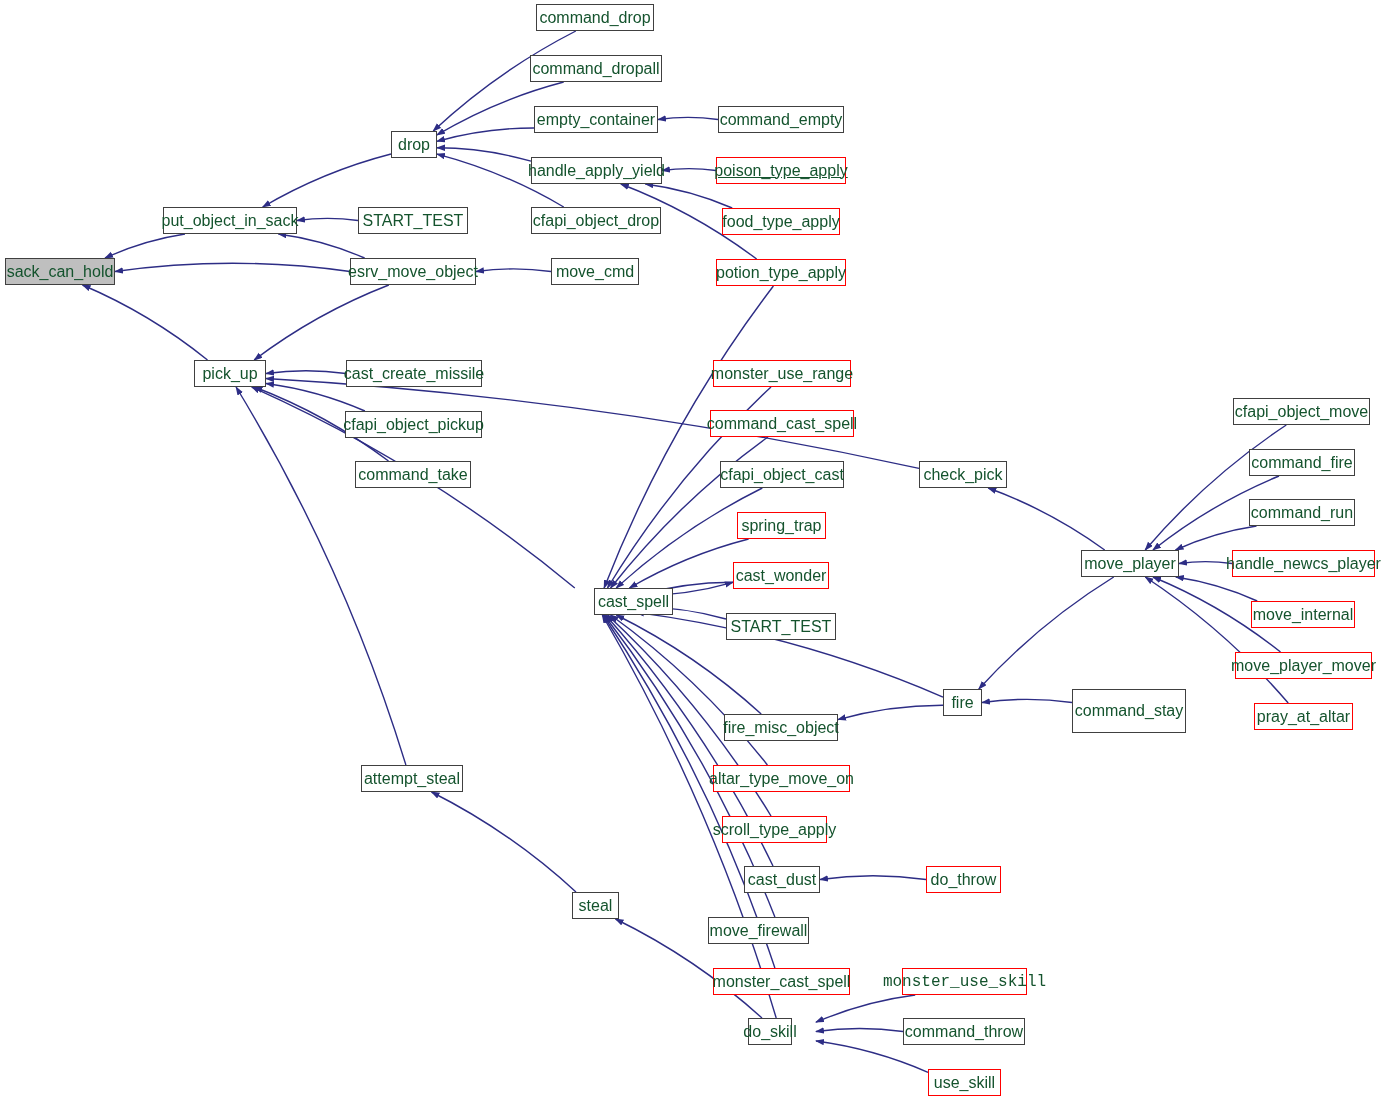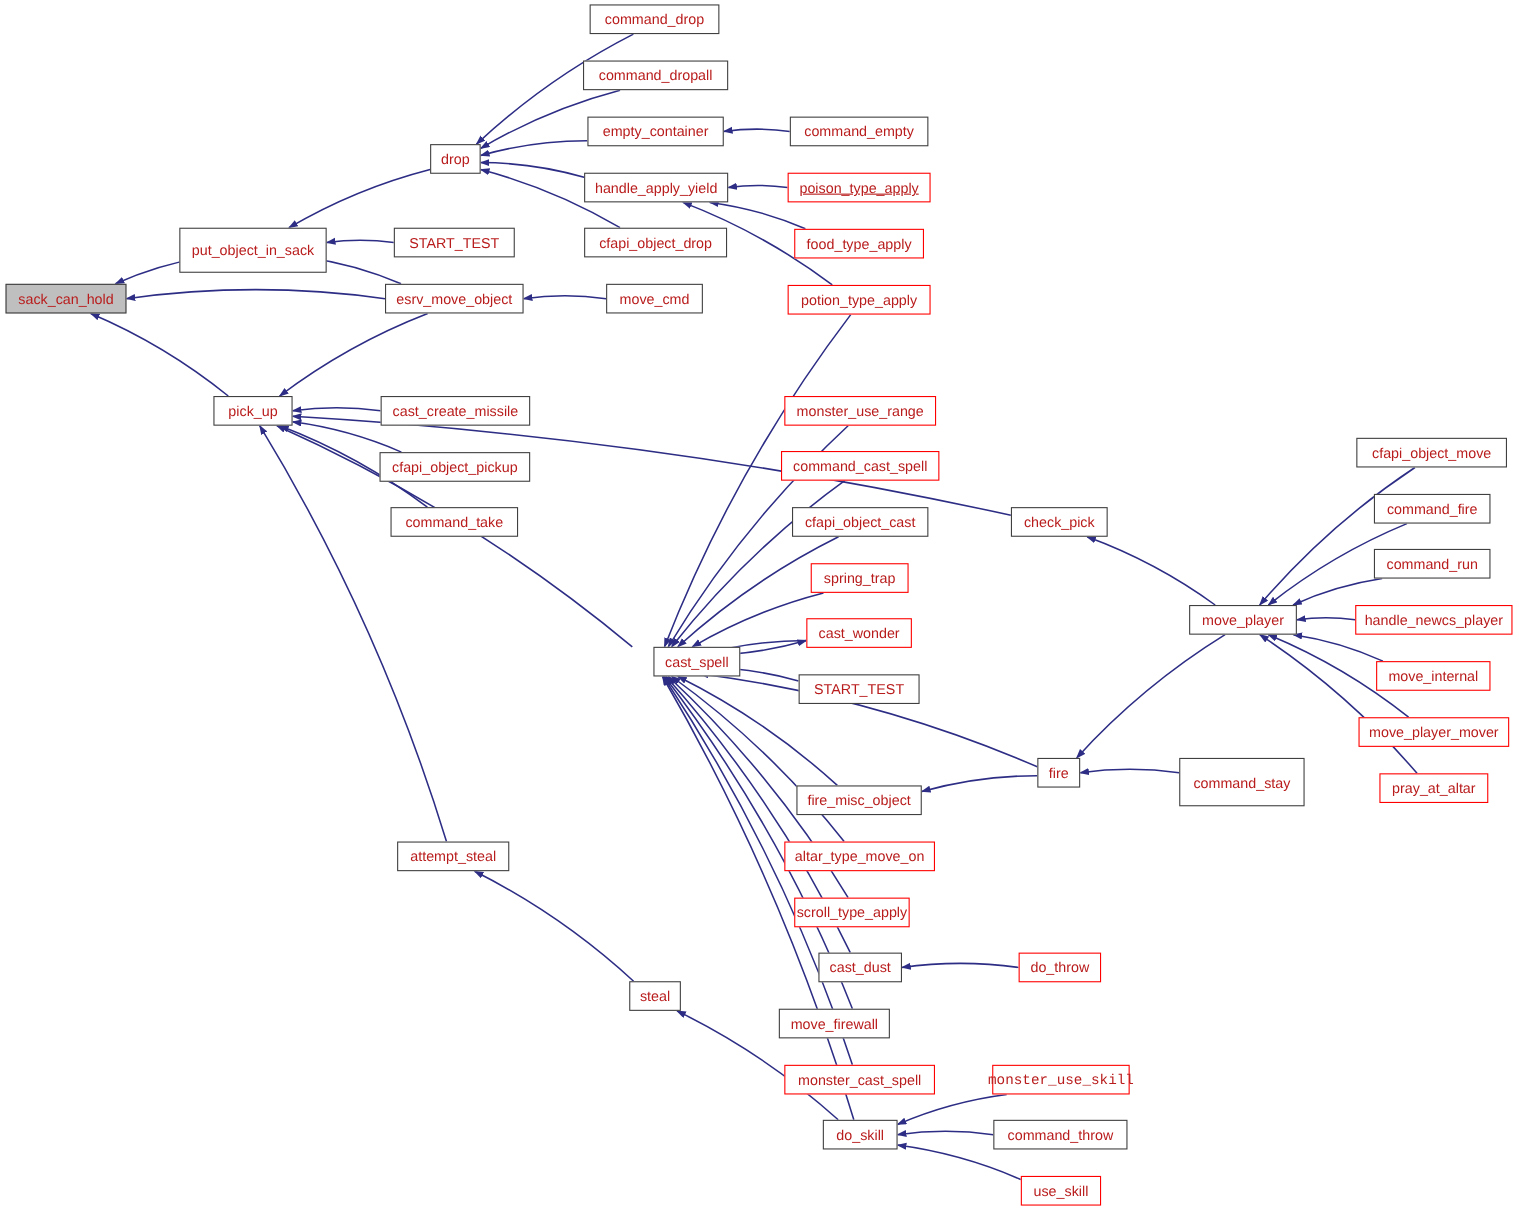--- a/index.html
+++ b/index.html
@@ -13,22 +13,22 @@
   }
   #edges{position:absolute;left:0;top:0;width:1381px;height:1101px;}
   .node{
     position:absolute;
     box-sizing:border-box;
     display:flex;
     align-items:center;
     justify-content:center;
     background:#ffffff;
     border:1px solid #404040;
-    font-size:13px;
-    color:#b91c1c;
+    font-size:16px;
+    color:#14532d;
     white-space:nowrap;
     letter-spacing:0px;
     z-index:5;
   }
   .node.red{border:1px solid #ff0000;}
   .node.current{background:#bfbfbf;border:1px solid #404040;}
   .node span{pointer-events:none;}
 </style>
 </head>
 <body>
@@ -96,21 +96,21 @@
         <path d="M762.0,1018.0 Q695.7,958.2 615.5,919.0" marker-end="url(#arrow)"></path>
         <path d="M915.2,995.0 Q863.7,1001.6 816.0,1022.2" marker-end="url(#arrow)"></path>
         <path d="M903.0,1031.5 Q859.5,1025.4 816.0,1031.5" marker-end="url(#arrow)"></path>
         <path d="M928.0,1072.3 Q874.2,1048.8 816.0,1041.0" marker-end="url(#arrow)"></path>
       </g>
   </svg>
   <div id="node-layer">
       <div class="node current" style="left: 5px; top: 258px; width: 110px; height: 27px;">
         <span>sack_can_hold</span>
       </div>
-      <div class="node" style="left: 163px; top: 207px; width: 134px; height: 41px;">
+      <div class="node" style="left: 163px; top: 207px; width: 134px; height: 27px;">
         <span>put_object_in_sack</span>
       </div>
       <div class="node" style="left: 194px; top: 360px; width: 72px; height: 27px;">
         <span>pick_up</span>
       </div>
       <div class="node" style="left: 350px; top: 258px; width: 126px; height: 27px;">
         <span>esrv_move_object</span>
       </div>
       <div class="node" style="left: 358px; top: 207px; width: 110px; height: 27px;">
         <span>START_TEST</span>
@@ -231,21 +231,21 @@
       </div>
       <div class="node red" style="left: 1254px; top: 703px; width: 99px; height: 27px;">
         <span>pray_at_altar</span>
       </div>
       <div class="node" style="left: 361px; top: 765px; width: 102px; height: 27px;">
         <span>attempt_steal</span>
       </div>
       <div class="node" style="left: 572px; top: 892px; width: 47px; height: 27px;">
         <span>steal</span>
       </div>
-      <div class="node" style="left: 748px; top: 1018px; width: 68px; height: 27px;">
+      <div class="node" style="left: 748px; top: 1018px; width: 44px; height: 27px;">
         <span>do_skill</span>
       </div>
       <div class="node red" style="left: 902px; top: 968px; width: 125px; height: 27px; font-family: Liberation Mono, monospace;">
         <span>monster_use_skill</span>
       </div>
       <div class="node" style="left: 903px; top: 1018px; width: 122px; height: 27px;">
         <span>command_throw</span>
       </div>
       <div class="node red" style="left: 928px; top: 1069px; width: 73px; height: 27px;">
         <span>use_skill</span>

